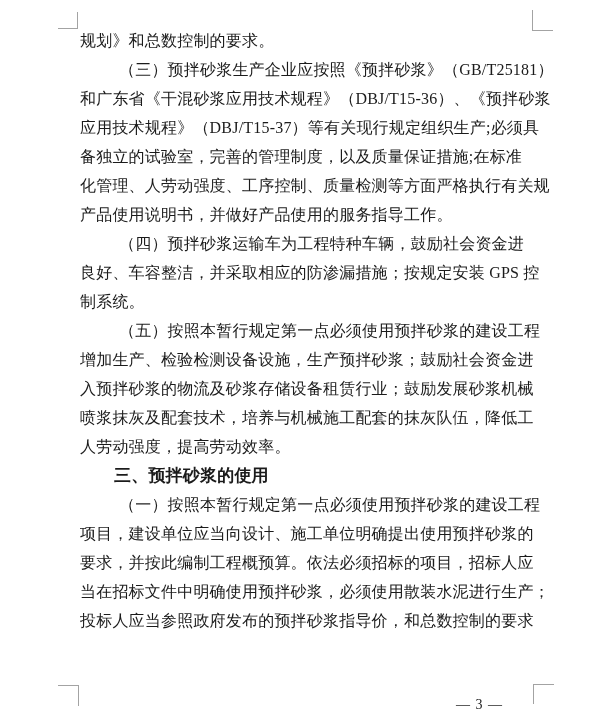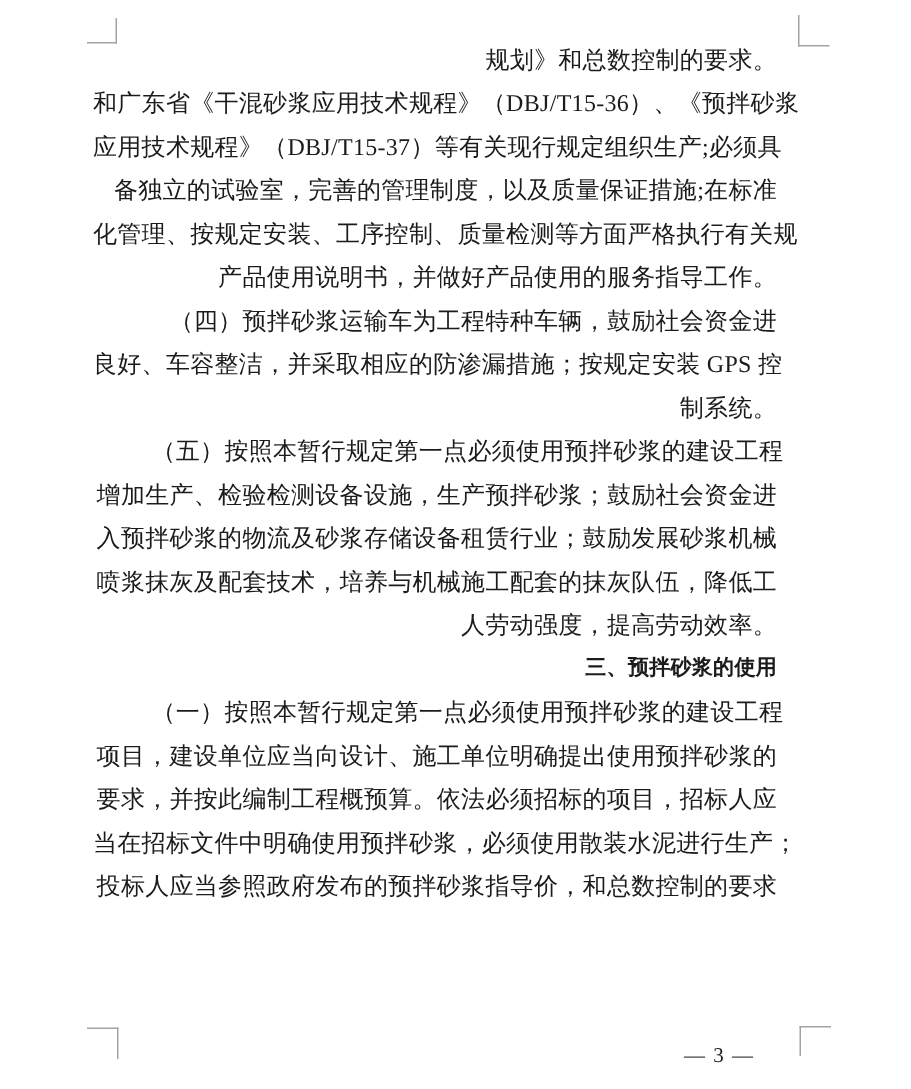--- a/index.html
+++ b/index.html
@@ -39,40 +39,39 @@
     border-top: 1px solid var(--crop-color, #a3a3a3);
     border-right: 1px solid var(--crop-color, #a3a3a3);
   }
   .crop-br {
     left: 533px; top: 684px; width: 20px; height: 19px;
     border-top: 1px solid var(--crop-color, #a3a3a3);
     border-left: 1px solid var(--crop-color, #a3a3a3);
   }
   .content {
     position: absolute;
-    left: 62px;
+    left: 80px;
     top: 26px;
     width: 456px;
-    text-align: right;
   }
   .line {
     height: 29px;
     line-height: 29px;
     font-size: 16px;
     letter-spacing: 0.2px;
     white-space: nowrap;
     color: var(--text-color, #1b1b1b);
   }
   .line.body-indent {
     text-indent: 39px;
   }
   .line.heading {
-    font-family: Liberation Mono, monospace;
+    font-family: Liberation Sans, sans-serif;
     font-weight: bold;
-    font-size: 14px;
+    font-size: 17px;
     text-indent: 34px;
   }
   .page-number {
     position: absolute;
     left: 456px;
     top: 696px;
     width: 70px;
     height: 18px;
     line-height: 18px;
     font-size: 14px;
@@ -85,24 +84,25 @@
 <body style="--page-bg: #ffffff; --text-color: #1b1b1b; --crop-color: #a3a3a3;">
 
 <div class="page">
   <div class="crop crop-tl"></div>
   <div class="crop crop-tr"></div>
   <div class="crop crop-bl"></div>
   <div class="crop crop-br"></div>
 
   <div class="content">
       <div class="line body">规划》和总数控制的要求。</div>
+      <div class="line body-indent">（三）预拌砂浆生产企业应按照《预拌砂浆》（GB/T25181）</div>
       <div class="line body">和广东省《干混砂浆应用技术规程》（DBJ/T15-36）、《预拌砂浆</div>
       <div class="line body">应用技术规程》（DBJ/T15-37）等有关现行规定组织生产;必须具</div>
       <div class="line body">备独立的试验室，完善的管理制度，以及质量保证措施;在标准</div>
-      <div class="line body">化管理、按规定安装、工序控制、质量检测等方面严格执行有关规</div>
+      <div class="line body">化管理、人劳动强度、工序控制、质量检测等方面严格执行有关规</div>
       <div class="line body">产品使用说明书，并做好产品使用的服务指导工作。</div>
       <div class="line body-indent">（四）预拌砂浆运输车为工程特种车辆，鼓励社会资金进</div>
       <div class="line body">良好、车容整洁，并采取相应的防渗漏措施；按规定安装 GPS 控</div>
       <div class="line body">制系统。</div>
       <div class="line body-indent">（五）按照本暂行规定第一点必须使用预拌砂浆的建设工程</div>
       <div class="line body">增加生产、检验检测设备设施，生产预拌砂浆；鼓励社会资金进</div>
       <div class="line body">入预拌砂浆的物流及砂浆存储设备租赁行业；鼓励发展砂浆机械</div>
       <div class="line body">喷浆抹灰及配套技术，培养与机械施工配套的抹灰队伍，降低工</div>
       <div class="line body">人劳动强度，提高劳动效率。</div>
       <div class="line heading">三、预拌砂浆的使用</div>

